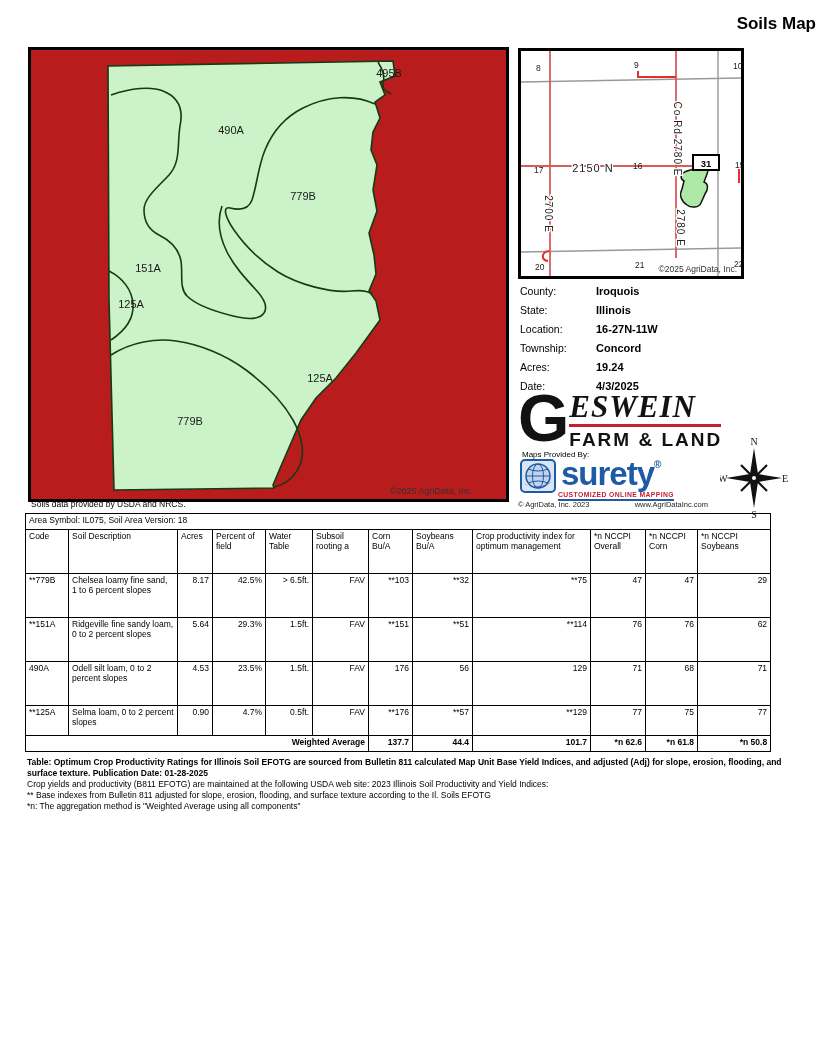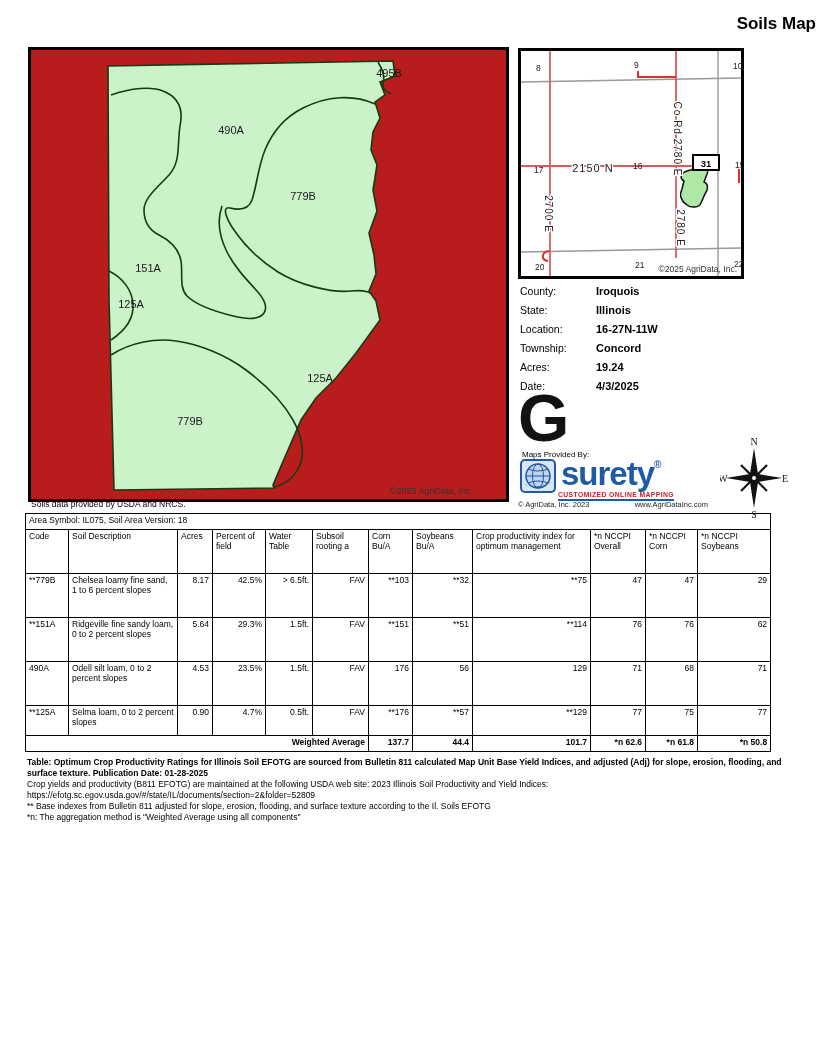--- a/index.html
+++ b/index.html
@@ -145,20 +145,25 @@
         <span class="info-value">19.24</span>
       </div>
       <div class="info-row">
         <span class="info-label">Date:</span>
         <span class="info-value">4/3/2025</span>
       </div>
     </div>
 
   <div class="geswein">
     <div class="g-initial">G</div>
+    <div class="g-right">
+      <div class="g-name">ESWEIN</div>
+      <div class="g-line"></div>
+      <div class="g-tag">FARM &amp; LAND</div>
+    </div>
   </div>
 
   <div class="maps-by">Maps Provided By:</div>
 
   <div class="surety-row">
     <svg width="38" height="35" viewBox="0 0 38 35">
       <rect x="1" y="1" width="34" height="32" rx="4" fill="#dbe6f4" stroke="#1f5aa5" stroke-width="2"></rect>
       <circle cx="18" cy="17" r="12" fill="#c3d3ec" stroke="#1f5aa5" stroke-width="1.5"></circle>
       <ellipse cx="18" cy="17" rx="5.5" ry="12" fill="none" stroke="#1f5aa5" stroke-width="1"></ellipse>
       <line x1="6" y1="17" x2="30" y2="17" stroke="#1f5aa5" stroke-width="1"></line>
@@ -289,18 +294,17 @@
           <td class="wavg">*n 62.6</td>
           <td class="wavg">*n 61.8</td>
           <td class="wavg">*n 50.8</td>
         </tr>
       </tbody>
     </table>
 
   <div class="footnotes" id="footnotes">
       <p class="fn-bold">Table: Optimum Crop Productivity Ratings for Illinois Soil EFOTG are sourced from Bulletin 811 calculated Map Unit Base Yield Indices, and adjusted (Adj) for slope, erosion, flooding, and surface texture. Publication Date: 01-28-2025</p>
       <p>Crop yields and productivity (B811 EFOTG) are maintained at the following USDA web site: 2023 Illinois Soil Productivity and Yield Indices:</p>
-      <p class="fn-link">https://efotg.sc.egov.usda.gov/#/state/IL/documents/section=2&amp;folder=52809</p>
       <p>** Base indexes from Bulletin 811 adjusted for slope, erosion, flooding, and surface texture according to the Il. Soils EFOTG</p>
       <p>*n: The aggregation method is "Weighted Average using all components"</p>
     </div>
 
 </div>
 
 </body></html>

